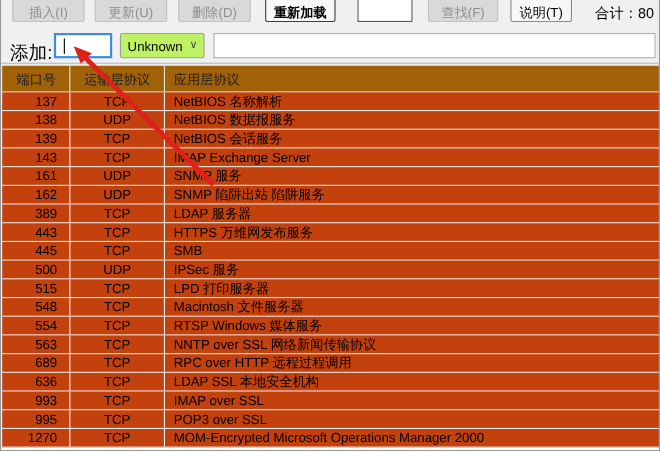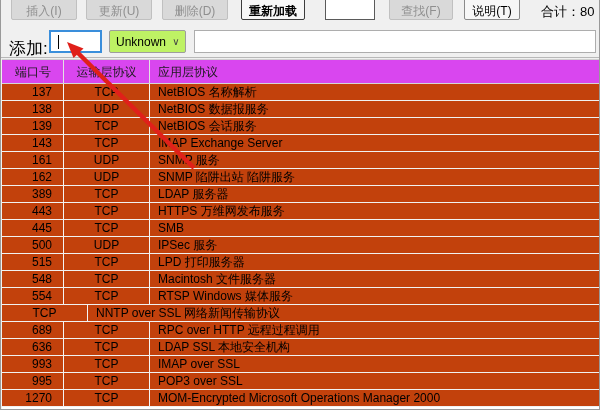--- a/index.html
+++ b/index.html
@@ -39,21 +39,21 @@
   }
   .combo-value { flex:1; padding-left:6px; }
   .combo-arrow { width:18px; font-size:10px; color:#444; text-align:center; }
   .desc-input {
     position:absolute; left:193px; top:2px; width:402px; height:23px;
     background:#fff; border:1px solid #adadad; font-size:12px; padding:0 4px;
   }
   .section-sep { position:absolute; top:57px; left:0; width:600px; height:1px; background:#b8b8b8; }
   
   .table-wrap { position:absolute; top:59px; left:1px; width:597px; height:351px; background:#fff; border-top:1px solid #cfcfcf; }
-  .thead { display:flex; height:24px; border-bottom:1px solid #d6d6d6; background:#d946ef; }
+  .thead { display:flex; height:24px; border-bottom:1px solid #d6d6d6; background:#a16207; }
   .th { font-size:12px; color:#1a1a1a; line-height:24px; }
   .col-port { width:62px; border-right:1px solid #e2e2e2; padding-left:13px; }
   .col-proto { width:86px; border-right:1px solid #e2e2e2; text-align:center; }
   .col-app { flex:1; padding-left:8px; }
   .trow { display:flex; height:17px; border-bottom:1px solid #f1f1f1; background:#c2410c; }
   .td { font-size:12px; line-height:17px; white-space:nowrap; overflow:hidden; }
   .td.col-port { text-align:right; padding-left:0; padding-right:11px; border-right:1px solid #f5f5f5; }
   .td.col-proto { border-right:1px solid #f5f5f5; }
   
   .overlay { position:absolute; top:0; left:0; width:600px; height:410px; pointer-events:none; z-index:50; }
@@ -151,20 +151,21 @@
         <div class="td col-port">548</div>
         <div class="td col-proto">TCP</div>
         <div class="td col-app">Macintosh 文件服务器</div>
       </div>
       <div class="trow">
         <div class="td col-port">554</div>
         <div class="td col-proto">TCP</div>
         <div class="td col-app">RTSP Windows 媒体服务</div>
       </div>
       <div class="trow">
+        <div class="td col-port">563</div>
         <div class="td col-proto">TCP</div>
         <div class="td col-app">NNTP over SSL 网络新闻传输协议</div>
       </div>
       <div class="trow">
         <div class="td col-port">689</div>
         <div class="td col-proto">TCP</div>
         <div class="td col-app">RPC over HTTP 远程过程调用</div>
       </div>
       <div class="trow">
         <div class="td col-port">636</div>

